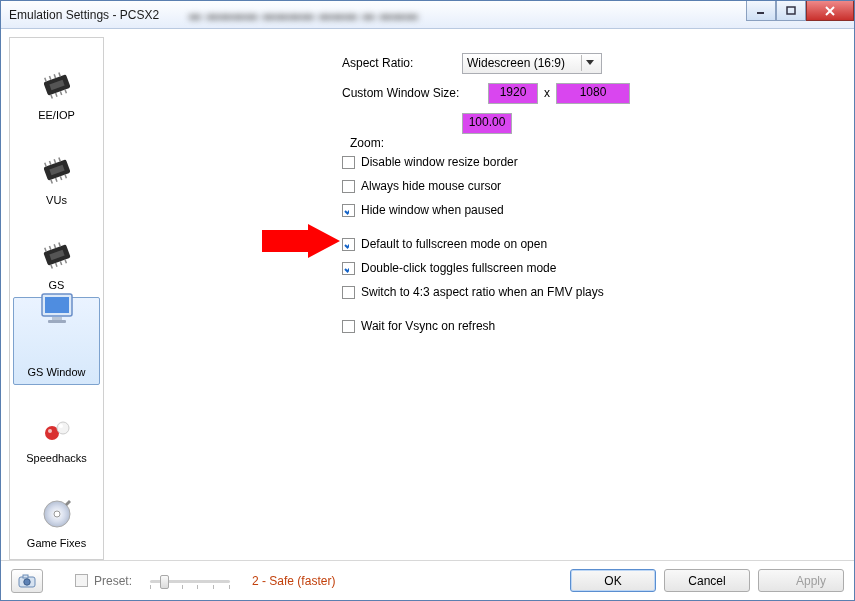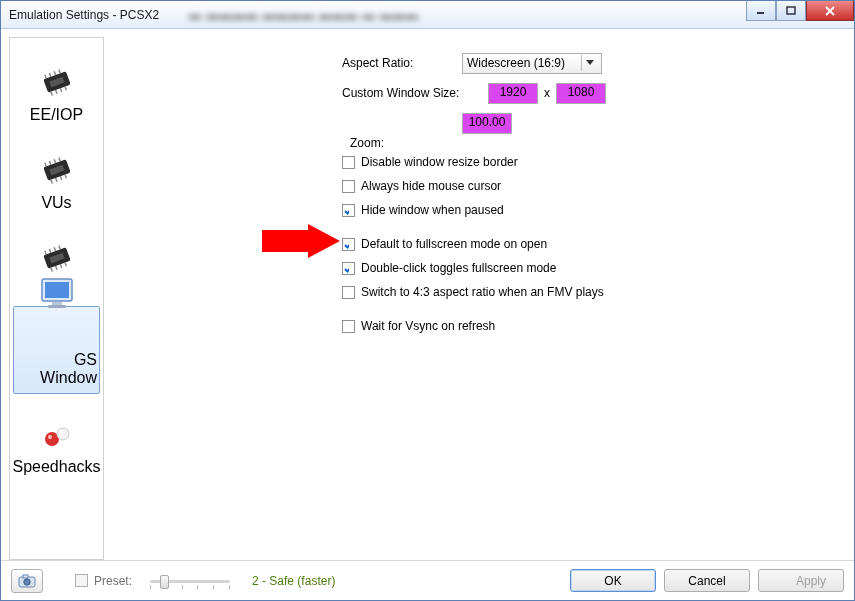--- a/index.html
+++ b/index.html
@@ -14,21 +14,21 @@
   .win-btn { width: 30px; height: 20px; border: 1px solid #8aa0c0; border-top: none; background: linear-gradient(#f3f7fd,#cfe0f5); display:flex; align-items:center; justify-content:center; }
   .win-btn.close { width: 48px; background: linear-gradient(#e88, #c9302c); border-color: #8a2e2a; }
   .win-btn svg { display:block; }
 
   .content { flex: 1; display: flex; padding: 8px 8px 0 8px; gap: 8px; min-height: 0; }
 
   .sidebar { width: 95px; border: 1px solid #d0d0d0; background: #fff; display: flex; flex-direction: column; align-items: stretch; padding: 4px 0; }
   .side-item { display: flex; flex-direction: column; align-items: center; justify-content: flex-end; height: 88px; cursor: pointer; padding: 4px 2px 6px 2px; }
   .side-item.selected { border: 1px solid #7da2ce; background: linear-gradient(#eaf3ff,#d6e8fb); margin: 0 3px; border-radius: 2px; gap: 36px; }
   .side-item .icon { width: 40px; height: 40px; display:flex; align-items:center; justify-content:center; margin-bottom:4px; }
-  .side-item .label { font-size: 16px; text-align: right; }
+  .side-item .label { font-size: 11px; text-align: left; }
 
   .pane { flex: 1; padding: 6px 10px 6px 10px; position: relative; }
 
   .row { display: flex; align-items: center; height: 28px; margin-bottom: 2px; }
   .row .lbl { width: 120px; }
   .select { width: 140px; height: 21px; border: 1px solid #abadb3; background: linear-gradient(#fff,#eee); padding: 1px 4px; display:flex; align-items:center; justify-content:space-between; }
   .select .arrow { width: 16px; height: 16px; border-left:1px solid #bbb; display:flex; align-items:center; justify-content:center; }
   .input { height: 21px; border: 1px solid #abadb3; background:#d946ef; padding: 1px 4px; text-align:center; display:flex; justify-content:center; }
   .x { margin: 0 6px; }
   .indent { margin-left: 8px; }
@@ -46,21 +46,21 @@
   
   .bottombar { height: 40px; border-top: 1px solid #d8d8d8; display:flex; align-items:center; padding: 0 10px; gap: 8px; }
   .camera-btn { width:32px; height:24px; border:1px solid #b0b0b0; border-radius:3px; background:linear-gradient(#fff,#e8e8e8); display:flex; align-items:center; justify-content:center; }
   .preset-chk { margin-left: 24px; display:flex; align-items:center; color:#737373; }
   .preset-chk .chk { border-color:#b0b0b0; background:#f4f4f4; }
   .slider { width: 80px; height: 20px; position:relative; margin-left:10px; }
   .slider .track { position:absolute; left:0; right:0; top:9px; height:3px; background:#d5d5d5; border-radius:2px; }
   .slider .ticks { position:absolute; left:0; right:0; top:14px; height:4px; display:flex; justify-content:space-between; }
   .slider .ticks span { width:1px; height:4px; background:#b8b8b8; }
   .slider .thumb { position:absolute; left:10px; top:4px; width:9px; height:14px; background:linear-gradient(#fafafa,#dcdcdc); border:1px solid #a9a9a9; border-radius:2px; }
-  .preset-label { margin-left: 14px; color:#4d7c0f; }
+  .preset-label { margin-left: 14px; color:#c2410c; }
   .spacer { flex:1; }
   .btn { width: 86px; height:23px; border:1px solid #acacac; background:linear-gradient(#f8f8f8,#e6e6e6); border-radius:3px; display:flex; align-items:center; justify-content:center; cursor:pointer; }
   .btn.default { border-color:#5a8ed0; box-shadow: 0 0 0 1px #bcd6f5 inset; }
   .btn.disabled { color:#9e9e9e;padding-left:20px; }
 </style>
 </head>
 <body>
 
 <div class="window">
 
@@ -168,20 +168,37 @@
         <div class="icon">
           <svg width="36" height="30" viewBox="0 0 36 30">
               <circle cx="13" cy="20" r="7" fill="#d93030"></circle>
               <circle cx="11" cy="18" r="2" fill="#fff" opacity="0.7"></circle>
               <circle cx="24" cy="15" r="6" fill="#f3f3f3" stroke="#ccc"></circle>
               <circle cx="22" cy="13" r="2" fill="#fff"></circle>
             </svg>
         </div>
         <span class="label">Speedhacks</span>
       </div>
+      <div class="side-item">
+        <div class="icon">
+          <svg width="36" height="34" viewBox="0 0 36 34">
+              <circle cx="18" cy="18" r="13" fill="url(#g1)" stroke="#aaa"></circle>
+              <defs>
+                <radialGradient id="g1">
+                  <stop offset="0%" stop-color="#fff"></stop>
+                  <stop offset="60%" stop-color="#d6ddec"></stop>
+                  <stop offset="100%" stop-color="#b5c0d4"></stop>
+                </radialGradient>
+              </defs>
+              <circle cx="18" cy="18" r="3" fill="#fff" stroke="#999"></circle>
+              <path d="M26 8 L30 4 L32 6 L28 10 Z" fill="#8a8a8a"></path>
+            </svg>
+        </div>
+        <span class="label">Game Fixes</span>
+      </div>
     </div>
 
     <div class="pane" style="padding-left:230px; padding-top:12px;">
 
       <div class="row">
         <span class="lbl">Aspect Ratio:</span>
         <div class="select">
           <span>Widescreen (16:9)</span>
           <span class="arrow">
               <svg width="8" height="6">
@@ -191,21 +208,21 @@
         </div>
       </div>
 
       <div class="row">
         <span class="lbl">Custom Window Size:</span>
         <div style="width:26px;"></div>
         <div class="input" style="width:50px;">
             <span>1920</span>
           </div>
         <span class="x">x</span>
-        <div class="input" style="width:50px;">
+        <div class="input" style="width:74px;">
             <span>1080</span>
           </div>
       </div>
 
       <div class="row indent">
         <span class="lbl" style="width:112px;margin-top:40px;">Zoom:</span>
         <div class="input" style="width:50px;">
             <span>100.00</span>
           </div>
       </div>

